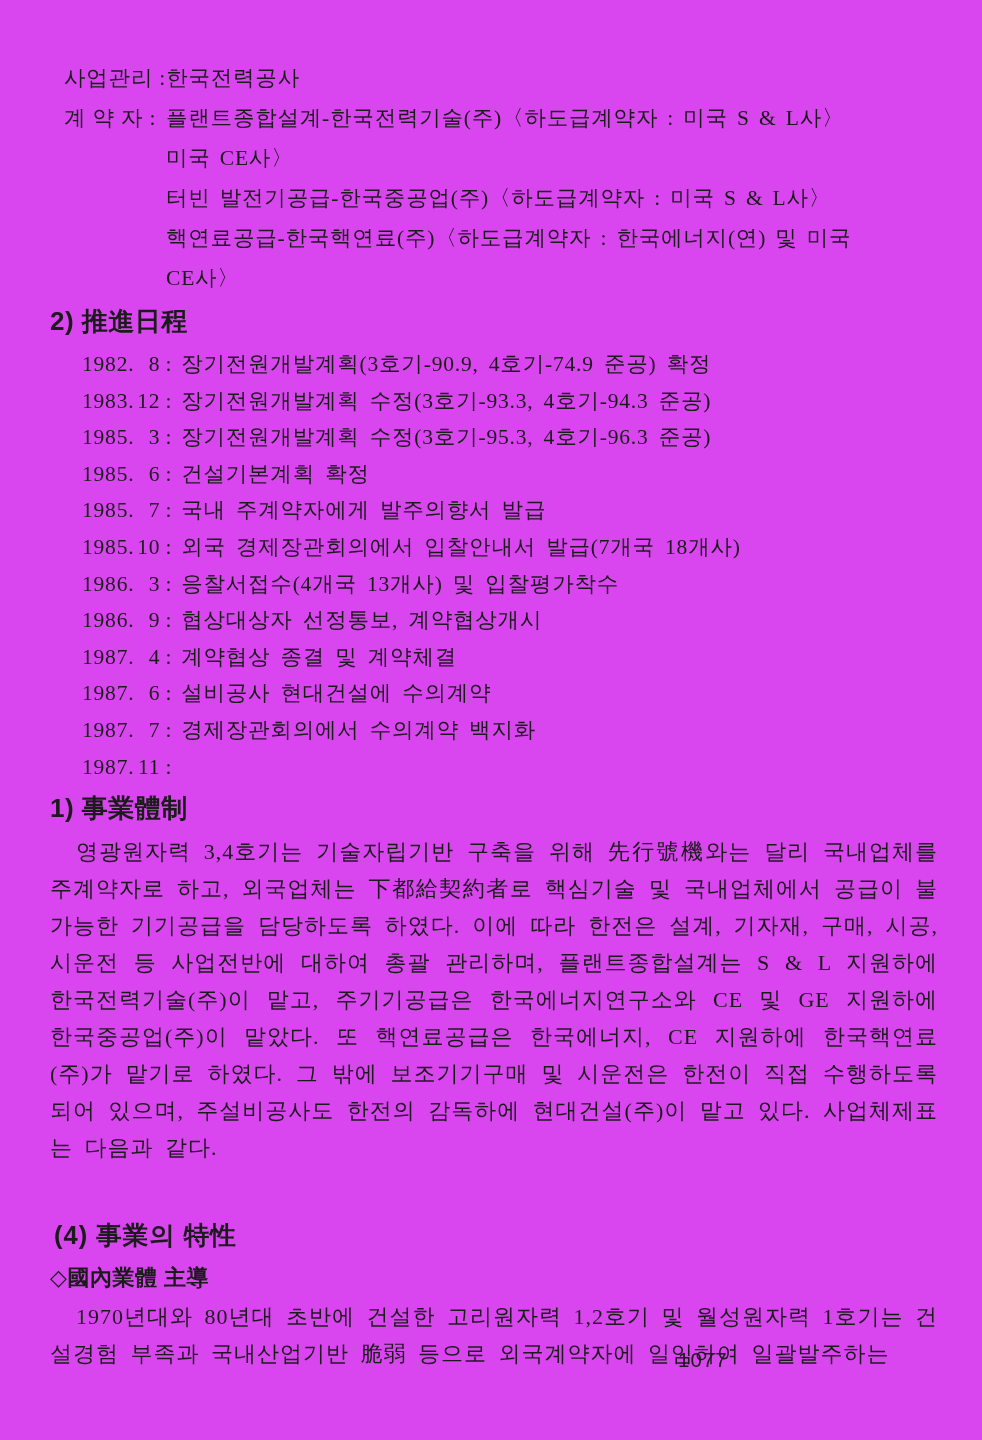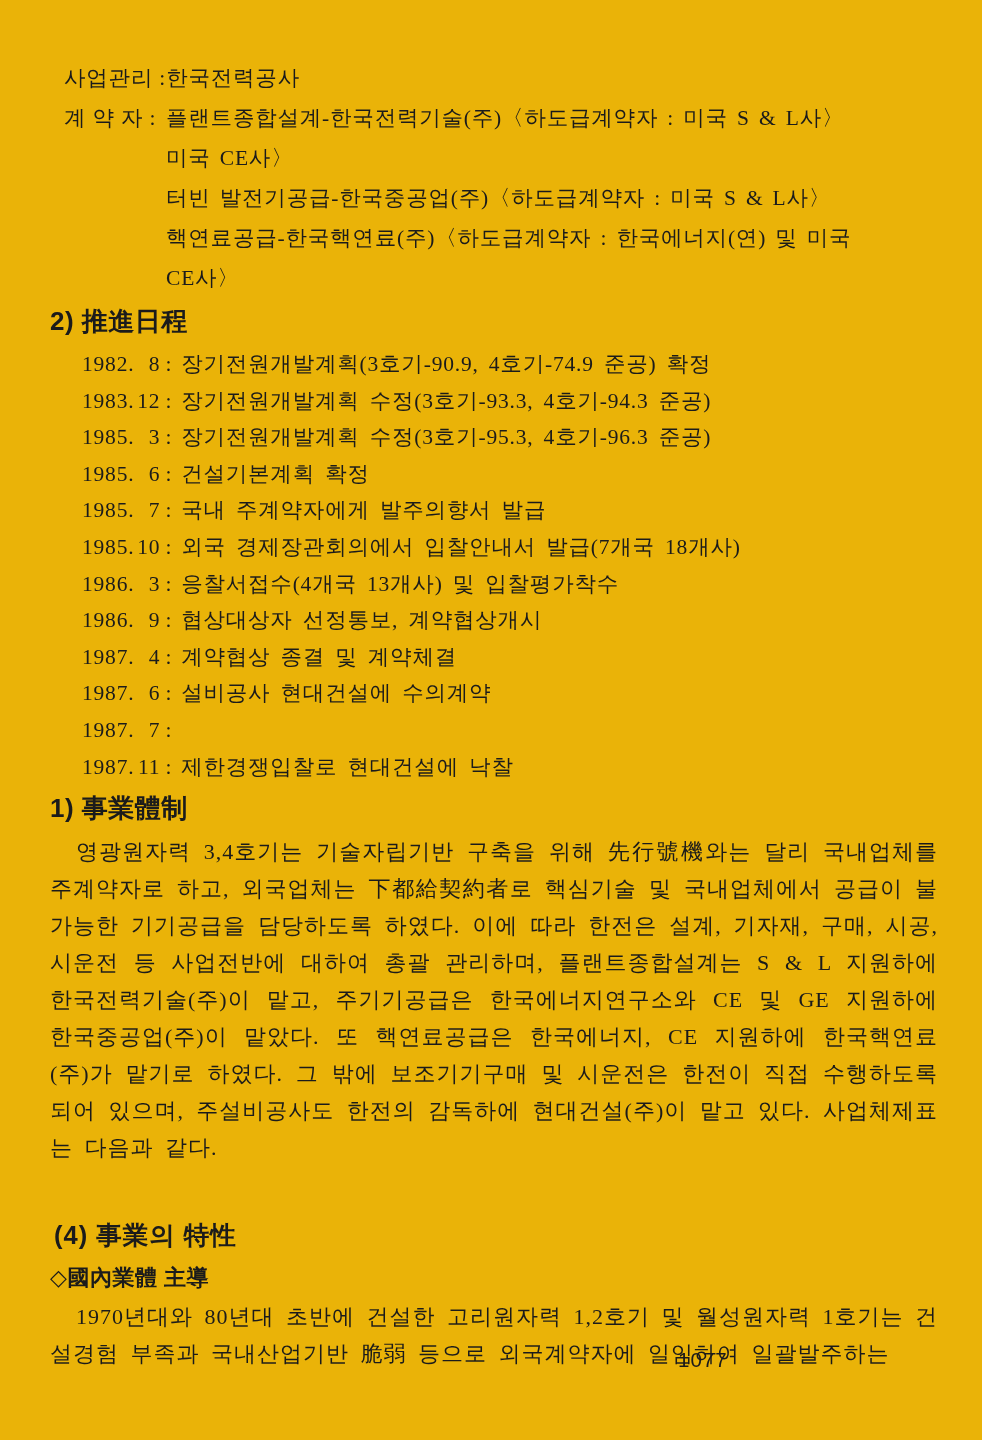--- a/index.html
+++ b/index.html
@@ -1,21 +1,21 @@
 <!DOCTYPE html>
 <html lang="ko"><head>
 <meta charset="utf-8">
 <style>
   html, body { margin: 0; padding: 0; background: #e8e8e6; }
   .page {
     position: relative;
     width: 982px;
     height: 1440px;
     margin: 0 auto;
-    background: #eab308;
+    background: #d946ef;
     overflow: hidden;
     color: #1b1b1b;
     font-family: "Liberation Serif", "DejaVu Serif", serif;
   }
   .content {
     padding: 58px 44px 0 50px;
     font-size: 21.5px;
     letter-spacing: 0.8px;
   }
 
@@ -174,26 +174,26 @@
       <div class="sched-row">
         <span class="sched-year">1987.</span>
           <span class="sched-month">6</span>
           <span class="sched-sep">:</span>
           <span class="sched-text">설비공사 현대건설에 수의계약</span>
       </div>
       <div class="sched-row">
         <span class="sched-year">1987.</span>
           <span class="sched-month">7</span>
           <span class="sched-sep">:</span>
+          <span class="sched-text">경제장관회의에서 수의계약 백지화</span>
       </div>
       <div class="sched-row">
         <span class="sched-year">1987.</span>
           <span class="sched-month">11</span>
           <span class="sched-sep">:</span>
-          <span class="sched-text">제한경쟁입찰로 현대건설에 낙찰</span>
       </div>
     </div>
 
     <div class="sec-heading">1) 事業體制</div>
     <p class="para">영광원자력 3,4호기는 기술자립기반 구축을 위해 先行號機와는 달리 국내업체를 주계약자로 하고, 외국업체는 下都給契約者로 핵심기술 및 국내업체에서 공급이 불가능한 기기공급을 담당하도록 하였다. 이에 따라 한전은 설계, 기자재, 구매, 시공, 시운전 등 사업전반에 대하여 총괄 관리하며, 플랜트종합설계는 S &amp; L 지원하에 한국전력기술(주)이 맡고, 주기기공급은 한국에너지연구소와 CE 및 GE 지원하에 한국중공업(주)이 맡았다. 또 핵연료공급은 한국에너지, CE 지원하에 한국핵연료(주)가 맡기로 하였다. 그 밖에 보조기기구매 및 시운전은 한전이 직접 수행하도록 되어 있으며, 주설비공사도 한전의 감독하에 현대건설(주)이 맡고 있다. 사업체제표는 다음과 같다.</p>
 
     <div class="big-heading">(4) 事業의 特性</div>
     <div class="sub-heading">◇國內業體 主導</div>
     <p class="para">1970년대와 80년대 초반에 건설한 고리원자력 1,2호기 및 월성원자력 1호기는 건설경험 부족과 국내산업기반 脆弱 등으로 외국계약자에 일임하여 일괄발주하는</p>
 

